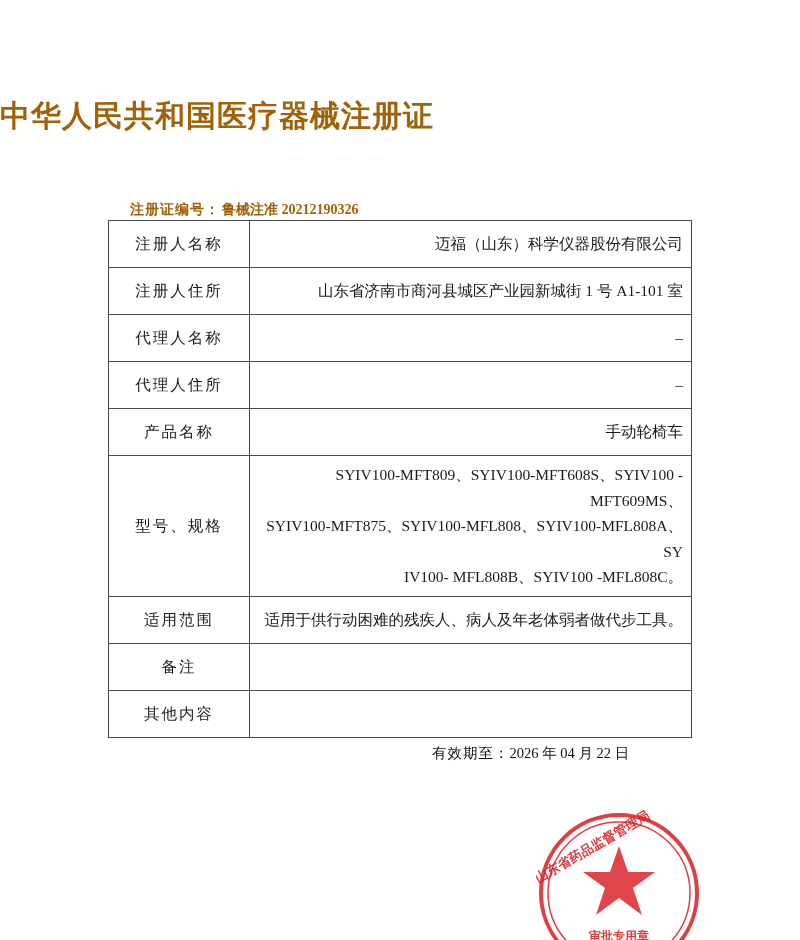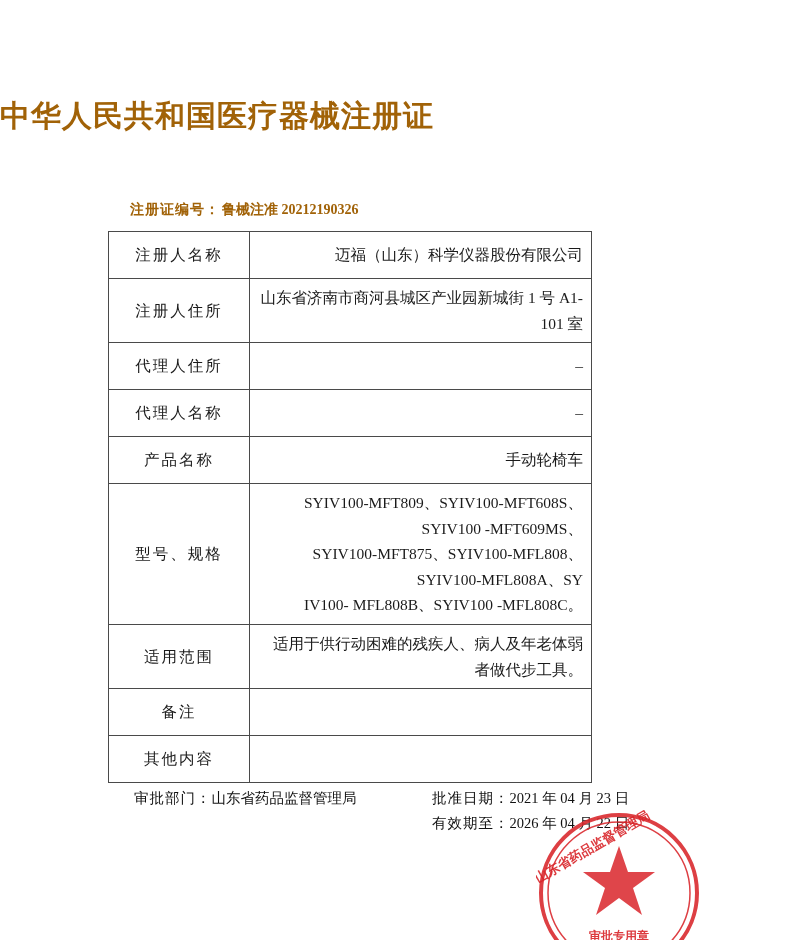--- a/index.html
+++ b/index.html
@@ -37,23 +37,23 @@
   }
   .cert-number .label {
     font-weight: bold;
     letter-spacing: 1px;
   }
   .cert-number .value {
     font-weight: bold;
     margin-left: 2px;
   }
   table.reg-table {
-    margin-top: 12px;
+    margin-top: 1px;
     margin-left: 108px;
-    width: 484px;
+    width: 584px;
     border-collapse: collapse;
     table-layout: fixed;
   }
   table.reg-table td {
     border: 1px solid #4a4a4a;
     font-size: 15.5px;
     padding: 6px 8px;
     vertical-align: middle;
     line-height: 1.65;
   }
@@ -123,27 +123,27 @@
           <span class="line">迈福（山东）科学仪器股份有限公司</span>
         </td>
       </tr>
       <tr class="row-tall">
         <td class="key">注册人住所</td>
         <td class="val">
           <span class="line">山东省济南市商河县城区产业园新城街 1 号 A1-101 室</span>
         </td>
       </tr>
       <tr class="row-tall">
+        <td class="key">代理人名称</td>
+        <td class="val">
+          <span class="line">–</span>
+        </td>
+      </tr>
+      <tr class="row-tall">
         <td class="key">代理人住所</td>
-        <td class="val">
-          <span class="line">–</span>
-        </td>
-      </tr>
-      <tr class="row-tall">
-        <td class="key">代理人名称</td>
         <td class="val">
           <span class="line">–</span>
         </td>
       </tr>
       <tr class="row-tall">
         <td class="key">产品名称</td>
         <td class="val">
           <span class="line">手动轮椅车</span>
         </td>
       </tr>
@@ -170,28 +170,20 @@
       <tr class="row-tall">
         <td class="key">其他内容</td>
         <td class="val">
           <span class="line"></span>
         </td>
       </tr>
     </tbody>
   </table>
 
   <div class="footer">
-    <div class="footer-row">
-      <div class="footer-left">
-        <span class="lbl">审批部门：</span><span>山东省药品监督管理局</span>
-      </div>
-      <div class="footer-right">
-        <span class="lbl">批准日期：</span><span>2021 年 04 月 23 日</span>
-      </div>
-    </div>
     <div class="footer-row">
       <div class="footer-left"></div>
       <div class="footer-right">
         <span class="lbl">有效期至：</span><span>2026 年 04 月 22 日</span>
       </div>
     </div>
 
   </div>
 
   <svg class="stamp" viewBox="0 0 166 166" xmlns="http://www.w3.org/2000/svg">

